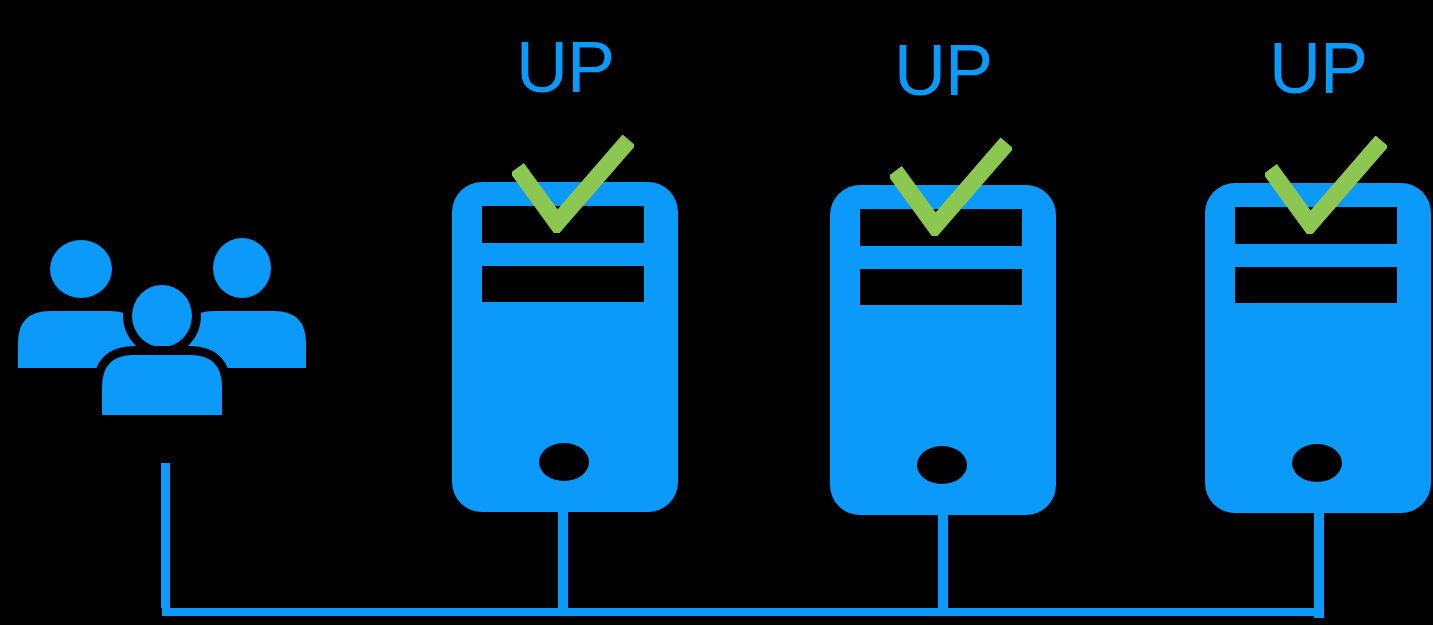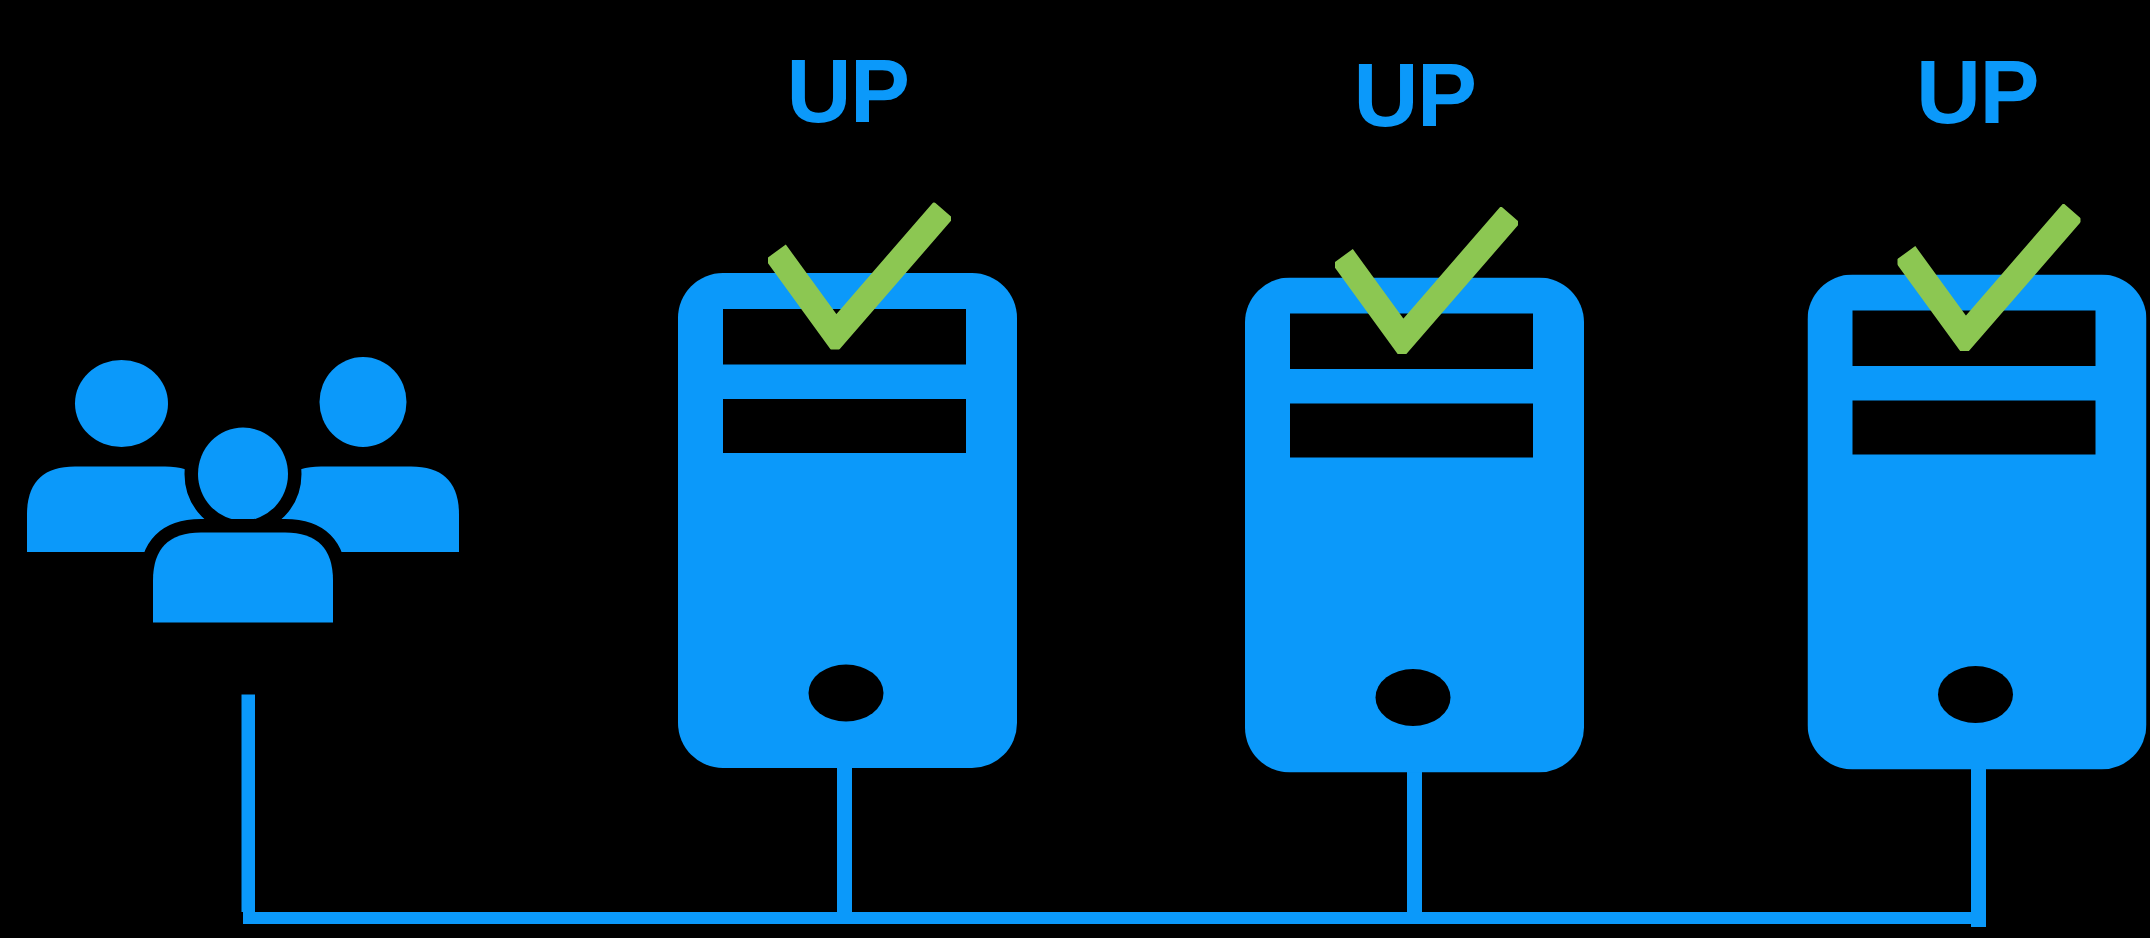--- a/index.html
+++ b/index.html
@@ -15,21 +15,21 @@
     background:var(--background);
     overflow:hidden;
     font-family:"Liberation Sans", sans-serif;
   }
   .layer{position:absolute;left:0;top:0;}
   .users-icon{position:absolute;left:18px;top:237px;}
   .server-group{position:absolute;width:226px;height:330px;}
   .up-label{
     position:absolute;left:0;top:-151px;width:100%;
     text-align:center;
-    font-size:60px;font-weight:bold;line-height:1;
+    font-size:72px;font-weight:normal;line-height:1;
     letter-spacing:-1px;
     color:var(--blue);
     user-select:none;
   }
   .server-svg{position:absolute;left:0;top:0;}
   .check-svg{position:absolute;left:60px;top:-47px;}
   .f-blue{fill:var(--blue);}
   .f-cut{fill:var(--cutout);}
   .s-blue{stroke:var(--blue);fill:none;}
   .s-green{stroke:var(--green);fill:none;}

